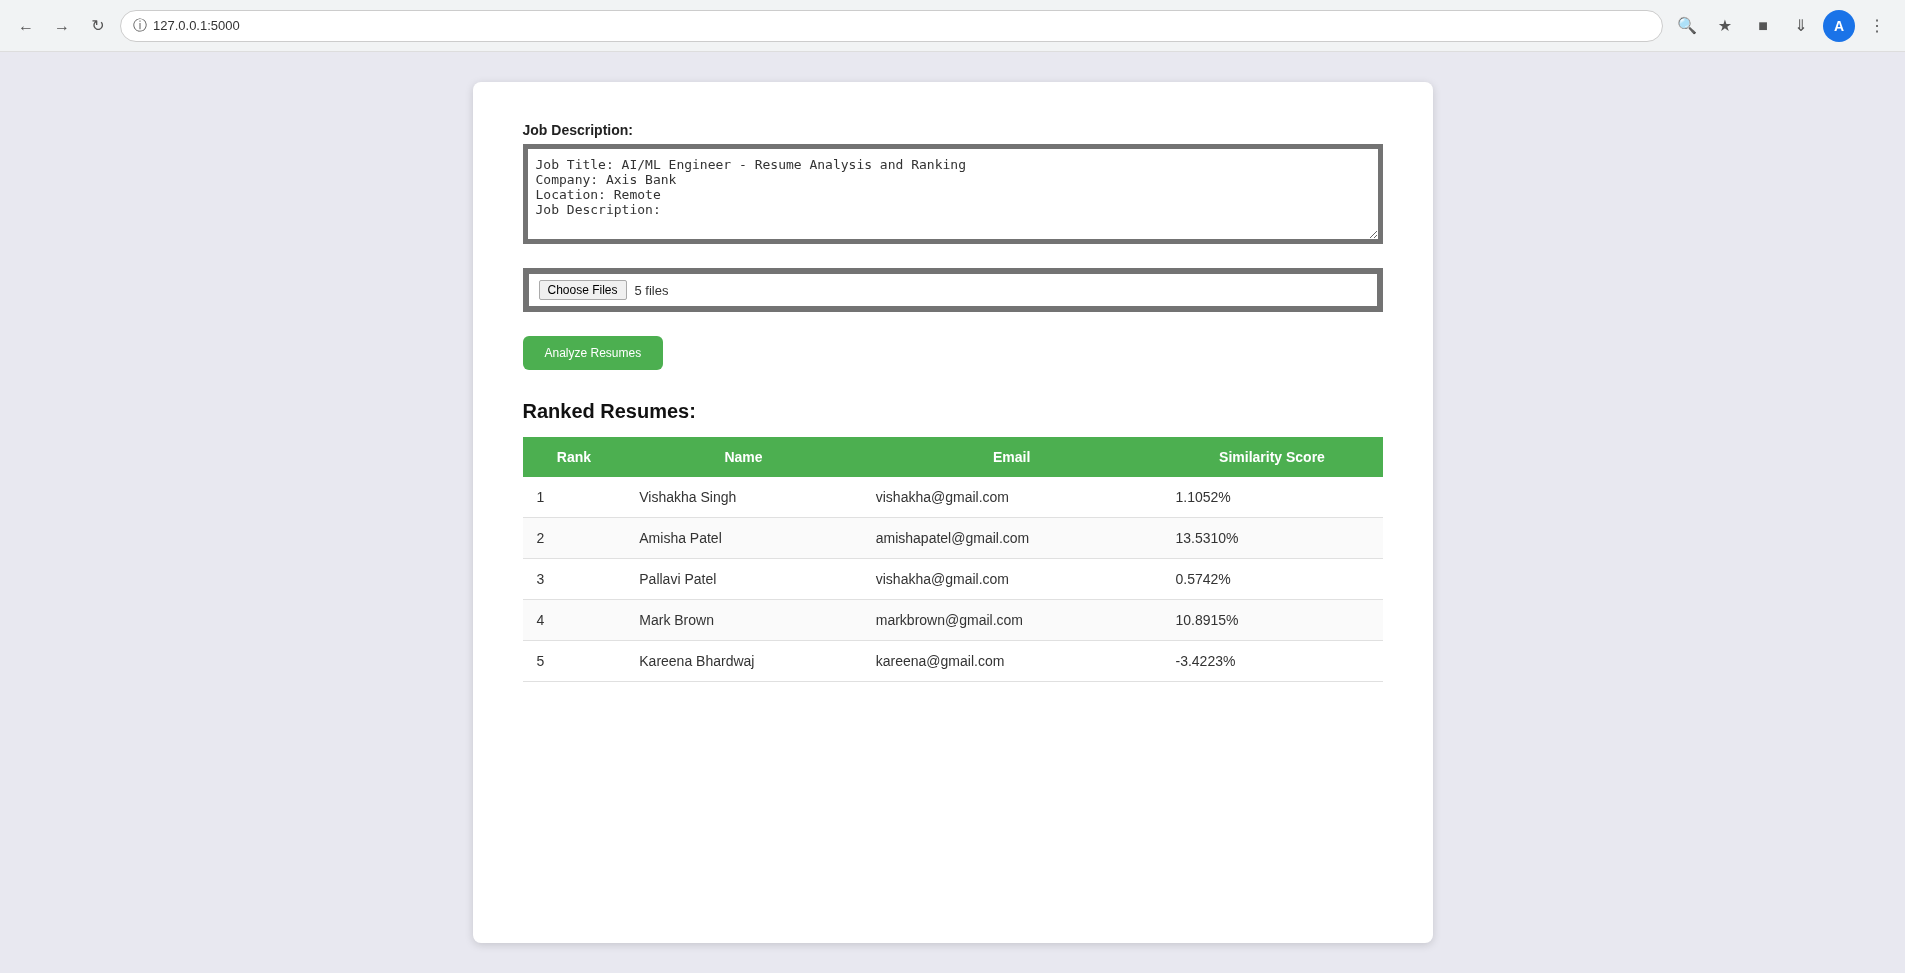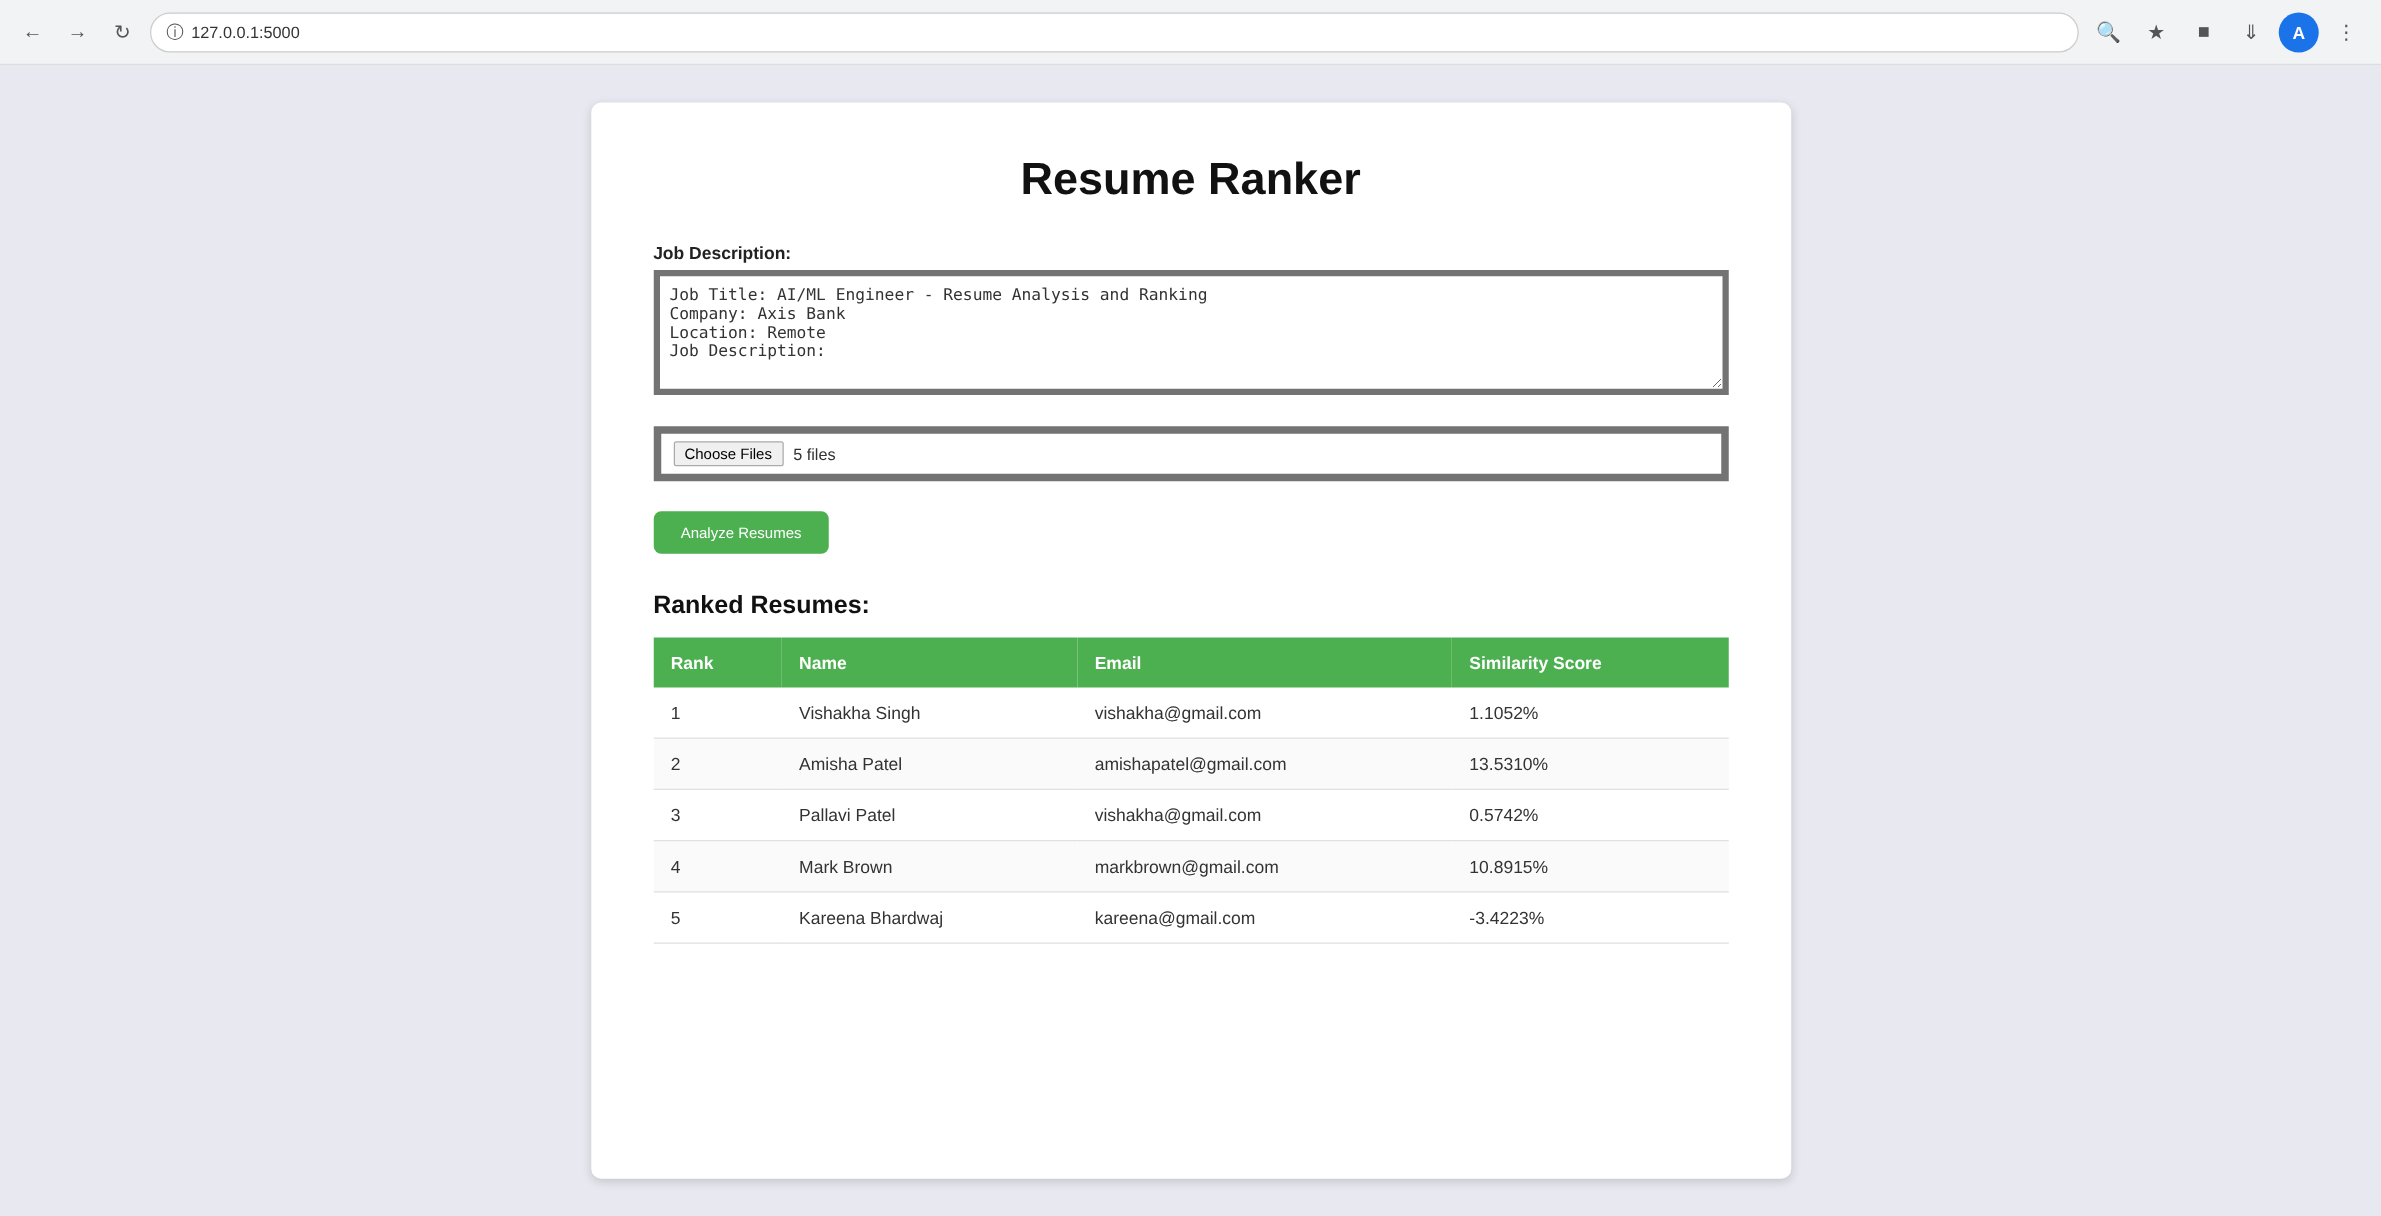--- a/index.html
+++ b/index.html
@@ -172,21 +172,21 @@
       width: 100%;
       border-collapse: collapse;
       font-size: 14px;
     }
     .results-table thead tr {
       background: #4caf50;
       color: white;
     }
     .results-table thead th {
       padding: 12px 14px;
-      text-align: left;
+      text-align: center;
       font-weight: bold;
     }
     .results-table tbody tr {
       border-bottom: 1px solid #e0e0e0;
     }
     .results-table tbody tr:nth-child(even) {
       background: #fafafa;
     }
     .results-table tbody td {
       padding: 12px 14px;
@@ -210,21 +210,20 @@
     <button class="browser-icon-btn">■</button>
     <button class="browser-icon-btn">⇓</button>
     <button class="avatar-btn">A</button>
     <button class="browser-icon-btn">⋮</button>
   </div>
 </div>
 
 <div class="page-bg">
   <div class="main-card">
 
-    <h1 class="page-title">Resume Ranker</h1>
 
     
     <label class="form-label">Job Description:</label>
     <textarea class="job-description-textarea" style="">Job Title: AI/ML Engineer - Resume Analysis and Ranking
 Company: Axis Bank
 Location: Remote
 Job Description:</textarea>
 
     
     <div class="upload-section">

